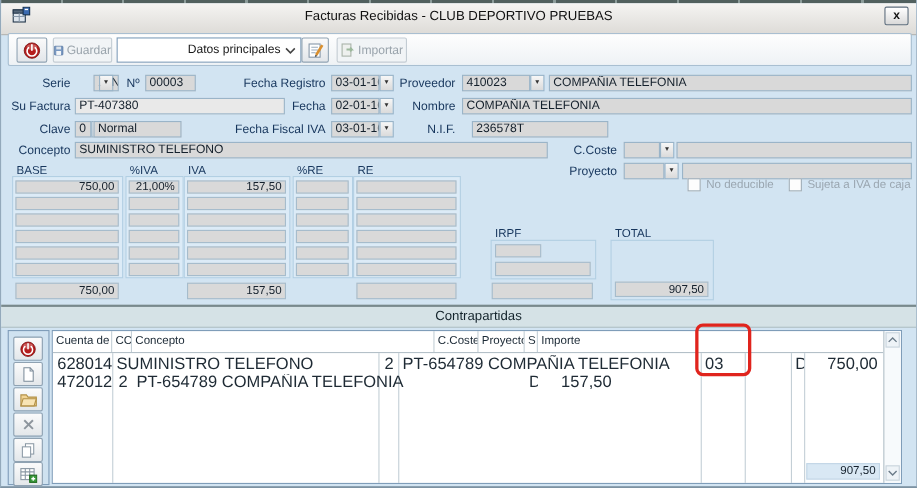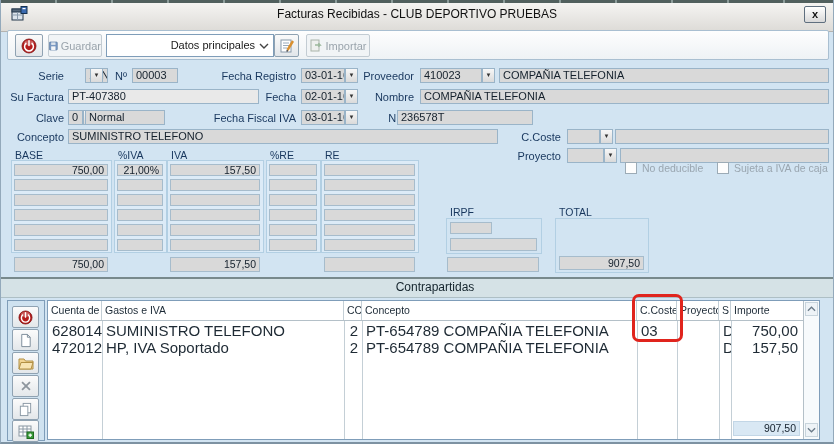--- a/index.html
+++ b/index.html
@@ -162,21 +162,21 @@
   <div class="fld" style="left:419px;top:89px;width:409px">COMPAÑIA TELEFONIA</div>
 
   <div class="lbl" style="left:23px;top:111px;width:40px">Clave</div>
   <div class="fld" style="left:67px;top:110px;width:15px">0</div>
   <div class="arw" style="left:82px;top:110px">▼</div>
   <div class="fld" style="left:84px;top:110px;width:80px">Normal</div>
   <div class="lbl" style="left:193px;top:111px;width:102px">Fecha Fiscal IVA</div>
   <div class="fld" style="left:300px;top:110px;width:44px">03-01-16</div>
   <div class="arw" style="left:344px;top:110px">▼</div>
   <div class="lbl" style="left:371px;top:111px;width:42px">N.I.F.</div>
-  <div class="fld" style="left:396px;top:110px;width:136px">236578T</div>
+  <div class="fld" style="left:428px;top:110px;width:124px">236578T</div>
 
   <div class="lbl" style="left:3px;top:130px;width:60px">Concepto</div>
   <div class="fld" style="left:67px;top:129px;width:430px">SUMINISTRO TELEFONO</div>
   <div class="lbl" style="left:498px;top:130px;width:62px">C.Coste</div>
   <div class="fld" style="left:566px;top:129px;width:33px"></div>
   <div class="arw" style="left:599px;top:129px">▼</div>
   <div class="fld" style="left:614px;top:129px;width:214px"></div>
   <div class="lbl" style="left:498px;top:149px;width:62px">Proyecto</div>
   <div class="fld" style="left:566px;top:148px;width:37px"></div>
   <div class="arw" style="left:603px;top:148px">▼</div>
@@ -290,21 +290,20 @@
         <line x1="9" y1="2" x2="9" y2="12" stroke="#8a98a4"></line>
         <rect x="9" y="8" width="6.5" height="6.5" fill="#3a9a3a" stroke="#1f6a1f"></rect>
         <path d="M10.5 11.2 h3.5 M12.2 9.4 v3.6" stroke="#fff" stroke-width="1.2"></path>
       </svg>
     </div>
   </div>
 
   <div class="tbl">
     <div class="thead">
       <div class="th" style="width:54px">Cuenta de</div>
-      <div class="th" style="width:242px">Gastos e IVA</div>
       <div class="th rt" style="width:18px">CC</div>
       <div class="th" style="width:275px">Concepto</div>
       <div class="th" style="width:40px">C.Coste</div>
       <div class="th" style="width:42px">Proyecto</div>
       <div class="th" style="width:12px">S</div>
       <div class="th" style="width:71px">Importe</div>
     </div>
     <div class="tbody">
       <div class="colline" style="left:54px"></div>
       <div class="colline" style="left:296px"></div>
@@ -318,21 +317,20 @@
         <div class="td" style="width:242px">SUMINISTRO TELEFONO</div>
         <div class="td rt" style="width:18px">2</div>
         <div class="td" style="width:275px">PT-654789 COMPAÑIA TELEFONIA</div>
         <div class="td" style="width:40px">03</div>
         <div class="td" style="width:42px"></div>
         <div class="td" style="width:12px">D</div>
         <div class="td rt" style="width:71px">750,00</div>
       </div>
       <div class="trow" style="top:19px">
         <div class="td" style="width:54px">472012</div>
-        <div class="td" style="width:242px">HP, IVA Soportado</div>
         <div class="td rt" style="width:18px">2</div>
         <div class="td" style="width:275px">PT-654789 COMPAÑIA TELEFONIA</div>
         <div class="td" style="width:40px"></div>
         <div class="td" style="width:42px"></div>
         <div class="td" style="width:12px">D</div>
         <div class="td rt" style="width:71px">157,50</div>
       </div>
       <div class="importe-total">907,50</div>
     </div>
     <div class="vscroll">

